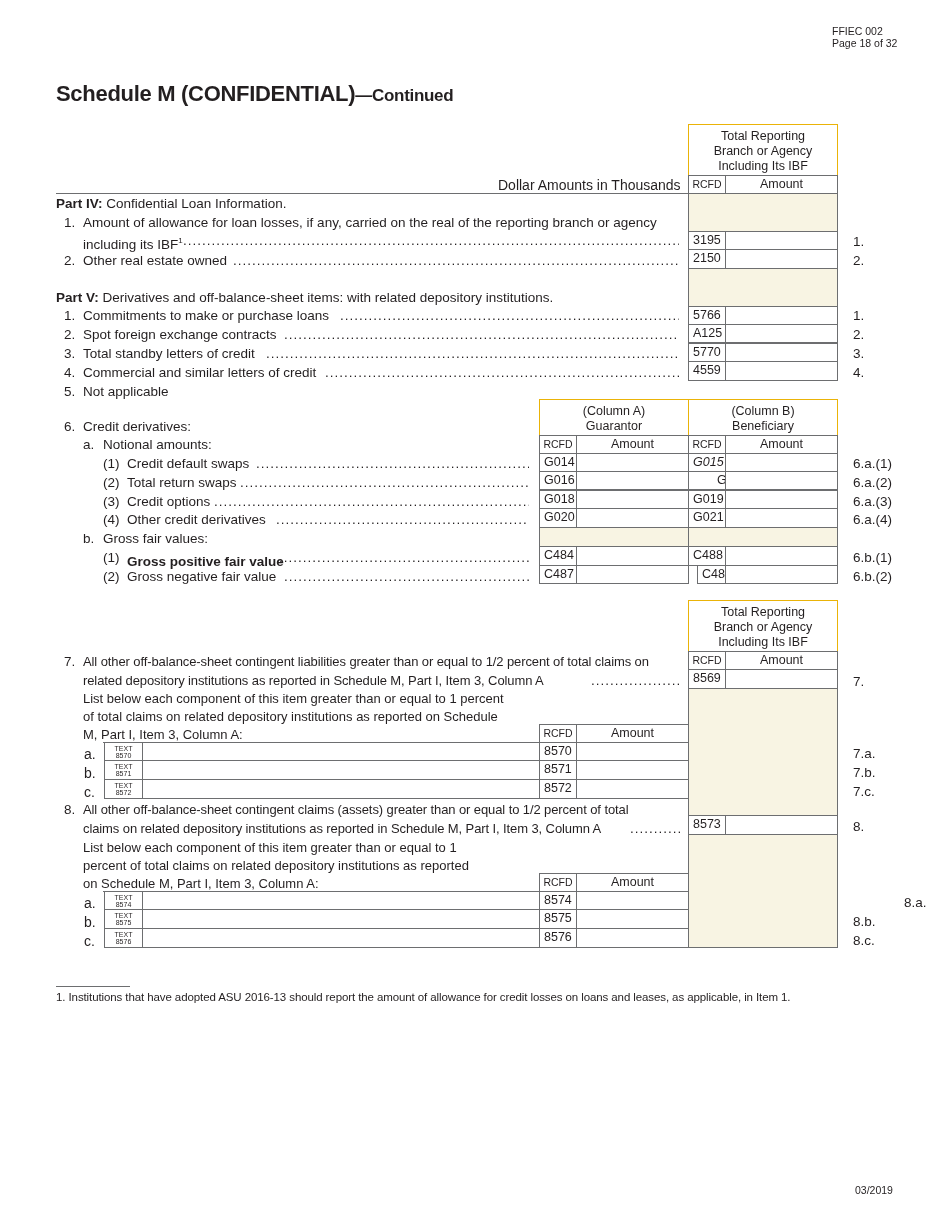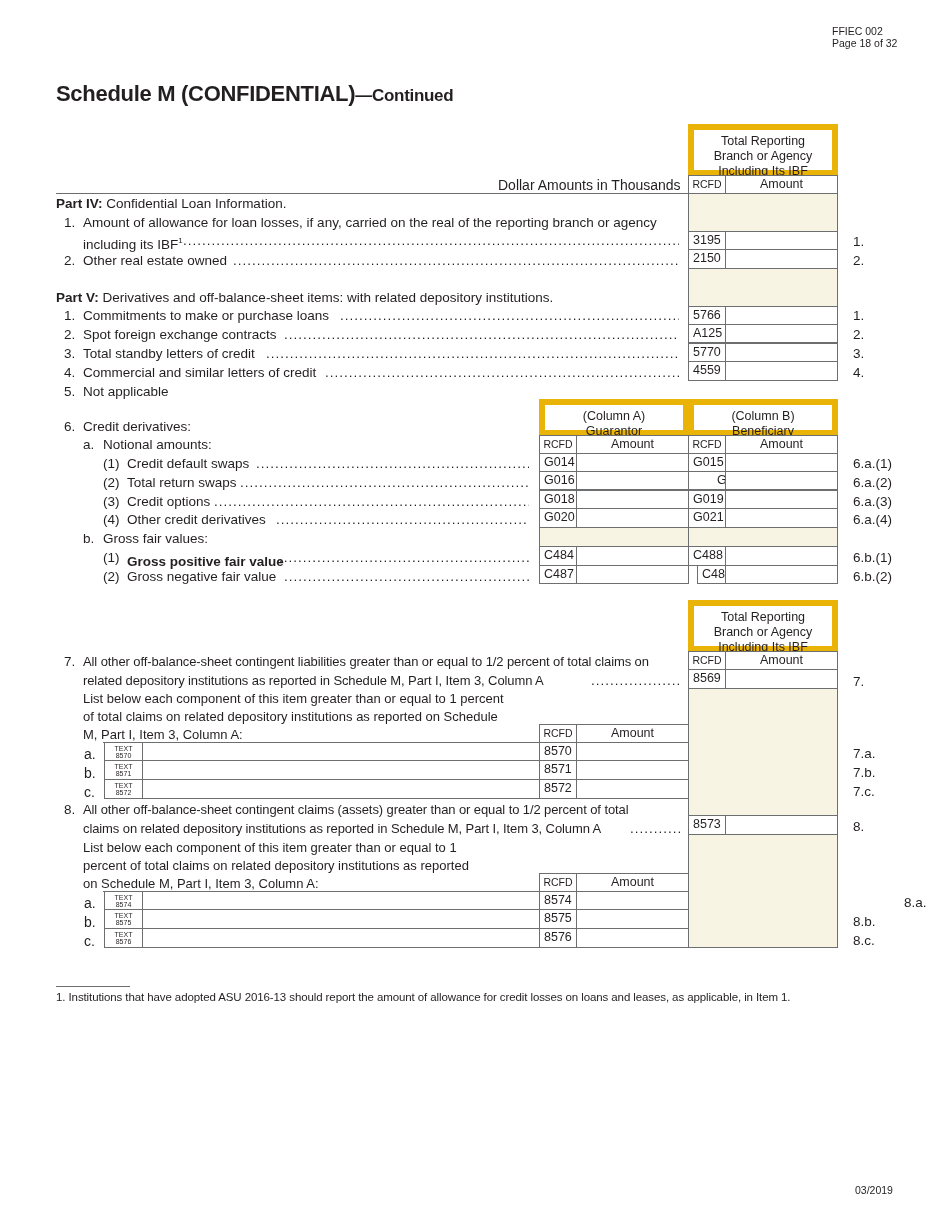--- a/index.html
+++ b/index.html
@@ -6,21 +6,21 @@
   body { width:950px; height:1230px; position:relative; overflow:hidden;
          font-family:"Liberation Sans", sans-serif; color:#231f20; font-size:13.5px; }
   .abs { position:absolute; }
   .t { position:absolute; white-space:nowrap; line-height:18px; font-size:13.5px; }
   .dots { position:absolute; height:18px; overflow:hidden; line-height:18px; font-size:13.5px; white-space:nowrap; }
   .dots::after { content:"........................................................................................................................................................................................................................................"; letter-spacing:1px; }
   .shade { position:absolute; box-sizing:border-box; border:1px solid #6d6e70;
            background-color:#f8f4e3;
            background-image: radial-gradient(#d9d5c6 0.6px, transparent 0.7px);
            background-size:4px 4px; }
-  .hdr { position:absolute; box-sizing:border-box; border:6px solid #eab308; background:#fff;
+  .hdr { position:absolute; box-sizing:border-box; border:1px solid #eab308; background:#fff;
          text-align:center; font-size:12.5px; line-height:15px; padding-top:4px; }
   .code { position:absolute; box-sizing:border-box; border:1px solid #6d6e70; background:#fff;
           font-size:12.5px; line-height:17px; padding-left:4px; }
   .code.small { font-size:10.5px; text-align:center; padding-left:0; }
   .amt { position:absolute; box-sizing:border-box; border:1px solid #6d6e70; background:#fff;
          font-size:12.5px; line-height:17px; text-align:center; }
   .ref { position:absolute; font-size:13.5px; line-height:18px; white-space:nowrap; }
   .textcode { position:absolute; box-sizing:border-box; border:1px solid #6d6e70; background:#fff;
               font-size:7px; line-height:7px; text-align:center; padding-top:2px; }
   .textfield { position:absolute; box-sizing:border-box; border:1px solid #6d6e70; background:#fff; }
@@ -117,21 +117,21 @@
 <div class="t" style="left:64px;top:418px;">6.</div>
 <div class="t" style="left:83px;top:418px;">Credit derivatives:</div>
 <div class="t" style="left:83px;top:436px;">a.</div>
 <div class="t" style="left:103px;top:436px;">Notional amounts:</div>
 
 <div class="t" style="left:103px;top:455px;">(1)</div>
 <div class="t" style="left:127px;top:455px;">Credit default swaps</div>
 <div class="dots" style="left:256px;top:455px;width:273px;"></div>
 <div class="code" style="left:539px;top:453px;width:38px;height:19px;">G014</div>
 <div class="amt" style="left:576px;top:453px;width:113px;height:19px;"></div>
-<div class="code" style="left:688px;top:453px;width:38px;height:19px;">G015</div>
+<div class="code" style="left:688px;top:453px;width:38px;height:19px;font-style:italic;">G015</div>
 <div class="amt" style="left:725px;top:453px;width:113px;height:19px;"></div>
 <div class="ref" style="left:853px;top:455px;">6.a.(1)</div>
 
 <div class="t" style="left:103px;top:474px;">(2)</div>
 <div class="t" style="left:127px;top:474px;">Total return swaps</div>
 <div class="dots" style="left:240px;top:474px;width:289px;"></div>
 <div class="code" style="left:539px;top:471px;width:38px;height:19px;">G016</div>
 <div class="amt" style="left:576px;top:471px;width:113px;height:19px;"></div>
 <div class="code" style="left:688px;top:471px;width:38px;height:19px;padding-left:28px;">G017</div>
 <div class="amt" style="left:725px;top:471px;width:113px;height:19px;"></div>

